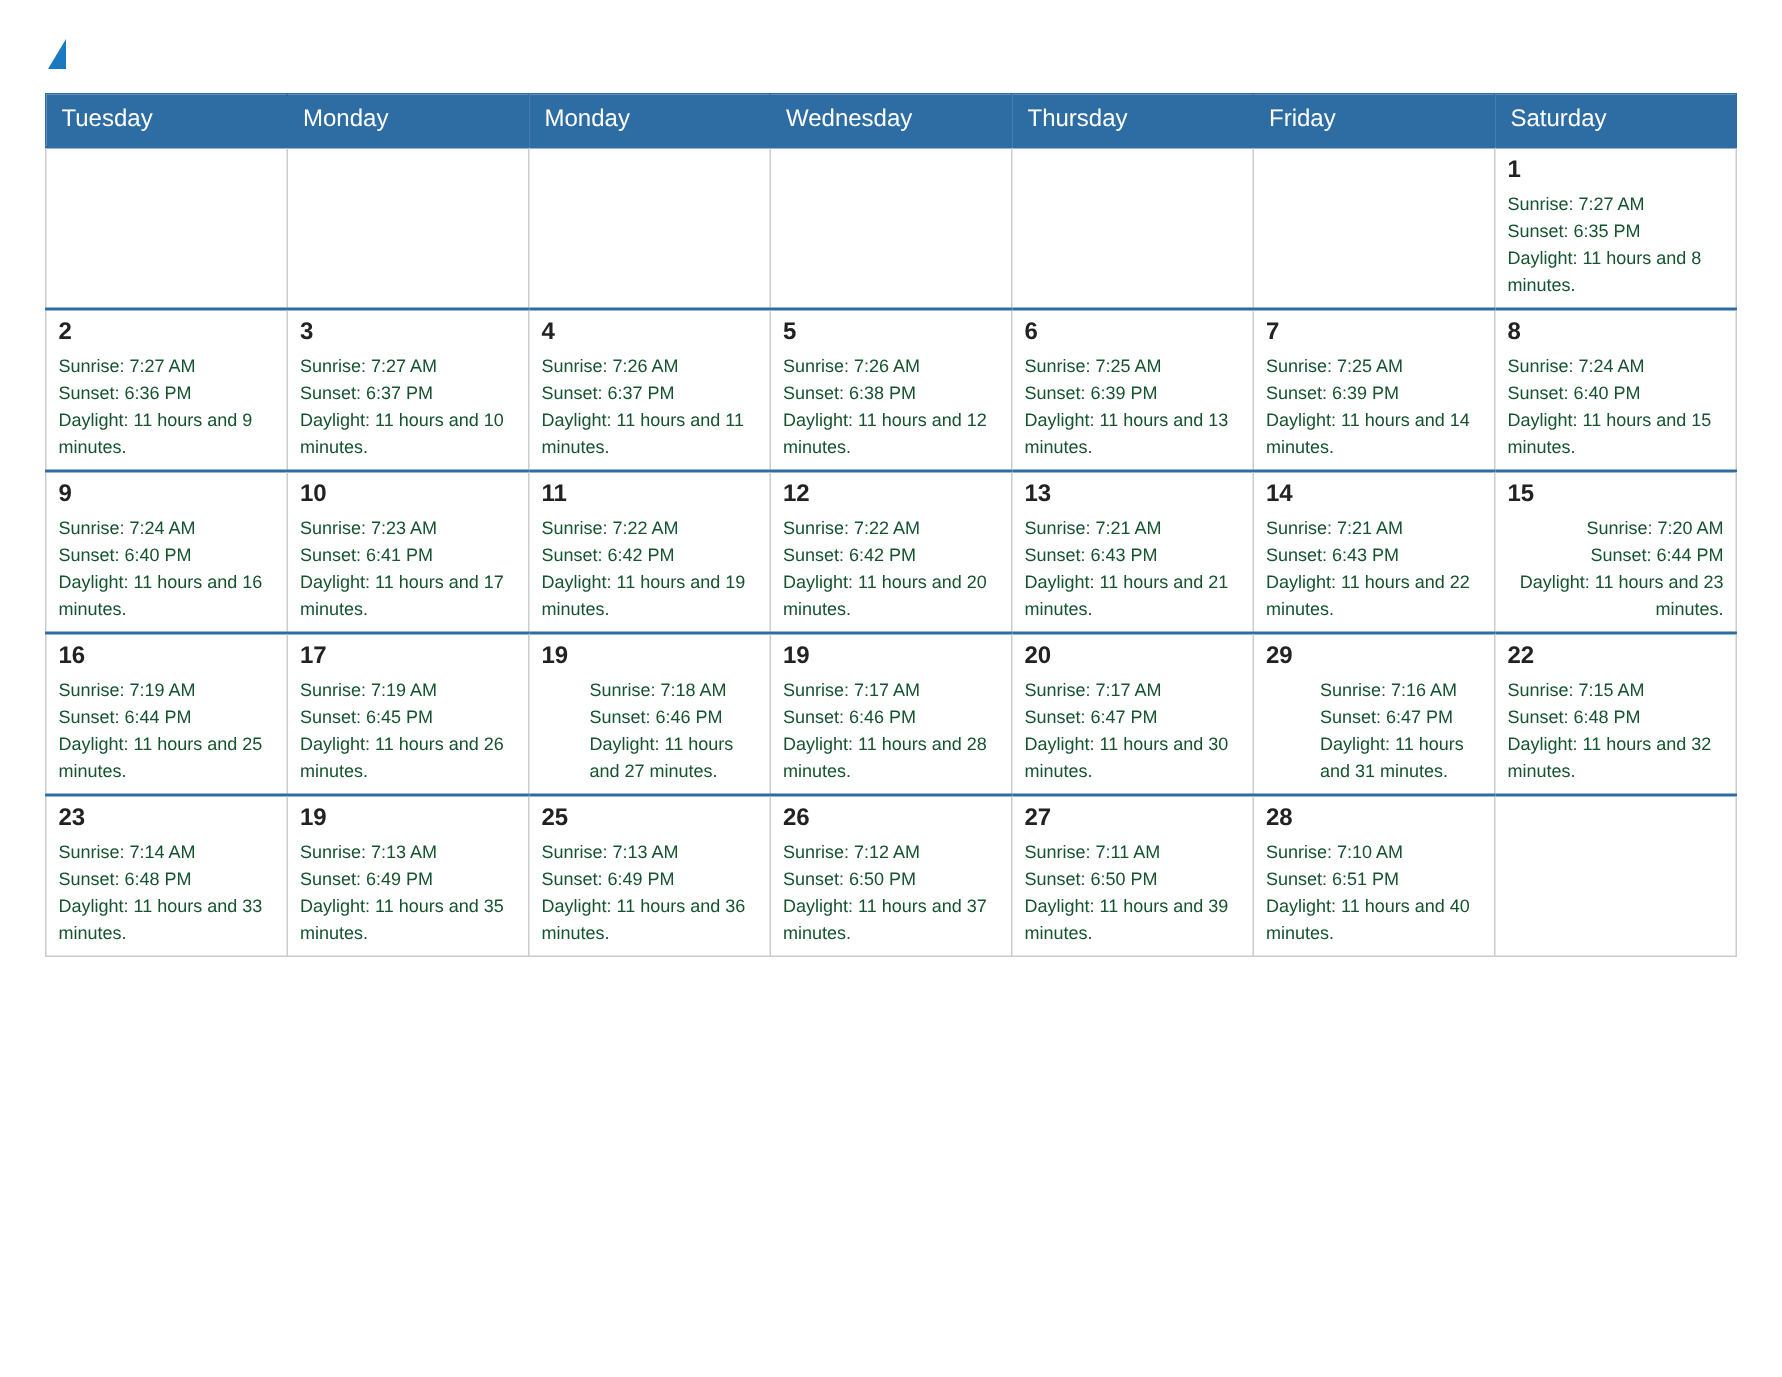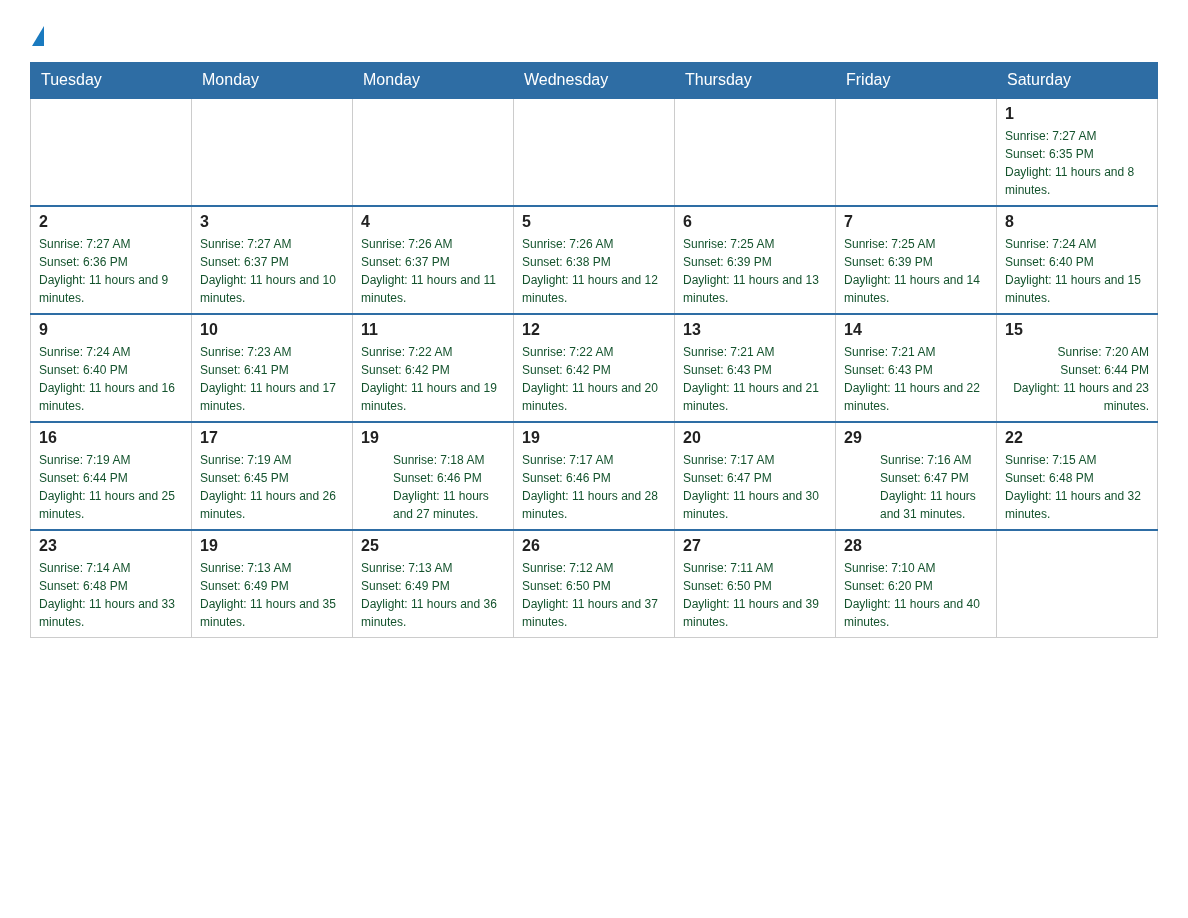--- a/index.html
+++ b/index.html
@@ -308,19 +308,19 @@
         </td>
         <td>
           <span class="day-number">27</span>
           <div class="day-info" style="white-space: pre-line;">Sunrise: 7:11 AM
 Sunset: 6:50 PM
 Daylight: 11 hours and 39 minutes.</div>
         </td>
         <td>
           <span class="day-number">28</span>
           <div class="day-info" style="white-space: pre-line;">Sunrise: 7:10 AM
-Sunset: 6:20 PM
+Sunset: 6:51 PM
 Daylight: 11 hours and 40 minutes.</div>
         </td>
         <td class="empty-cell"></td>
       </tr>
     </tbody>
 </table>
 
 </body></html>

